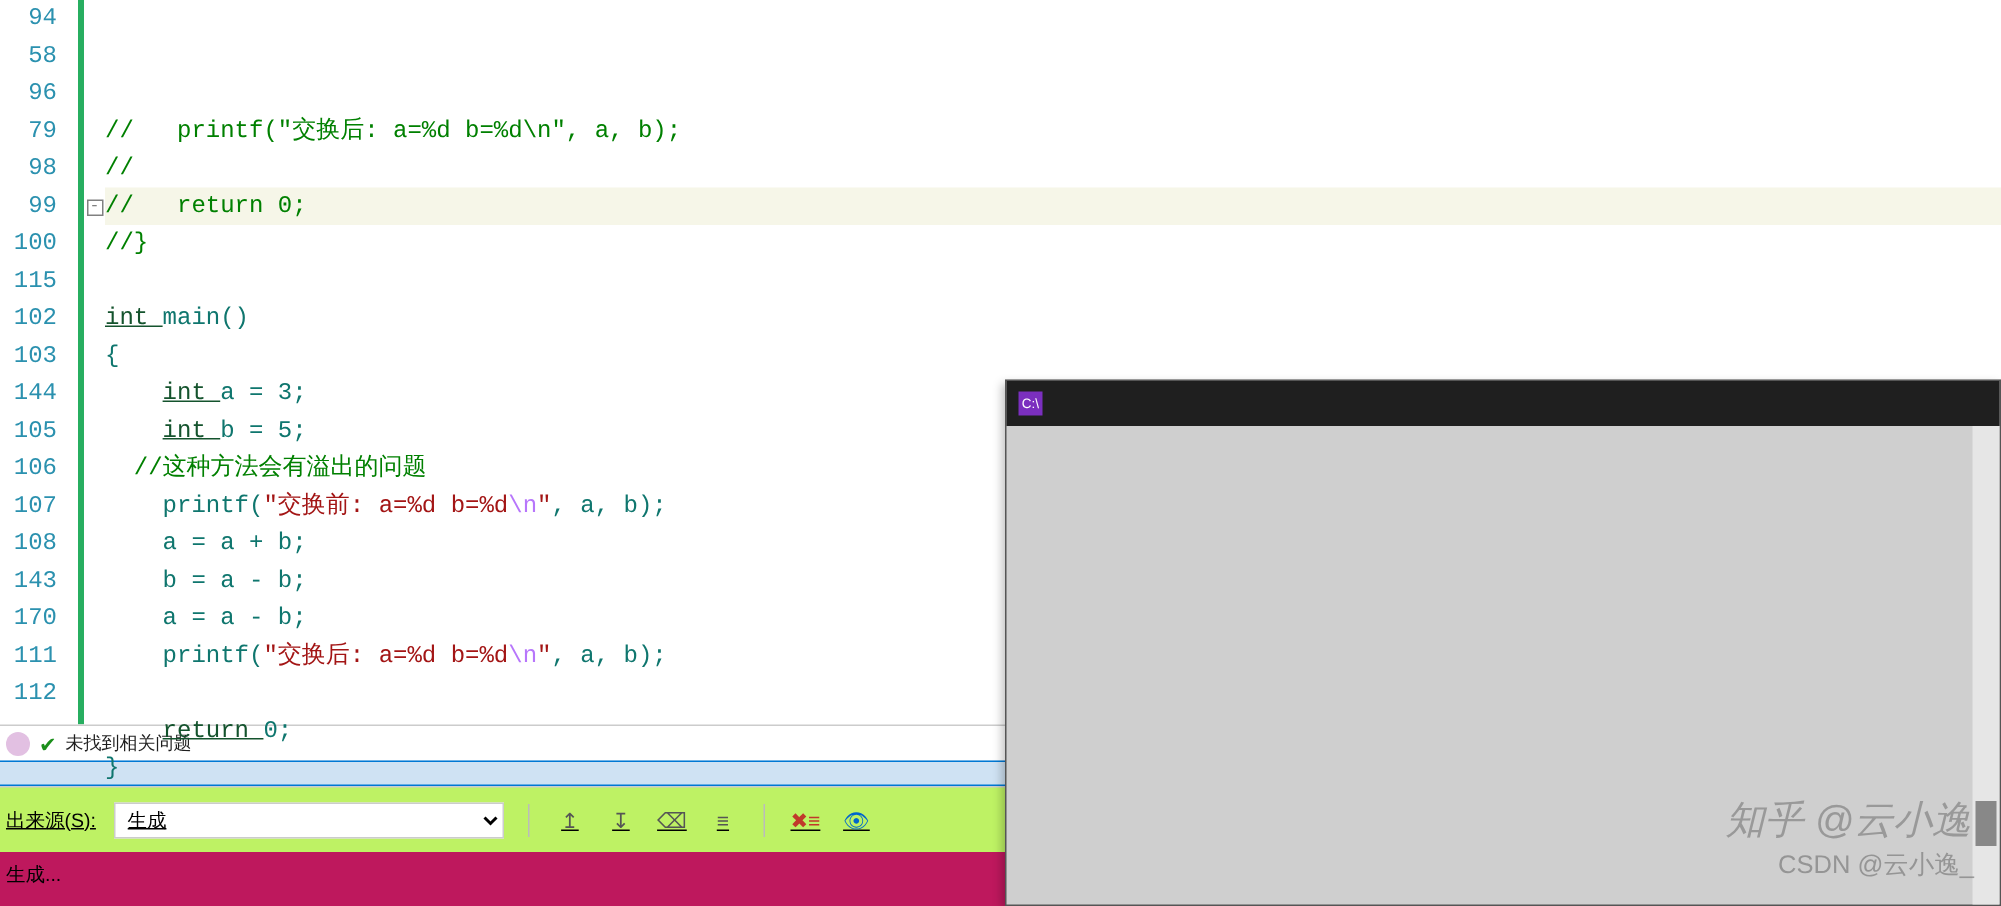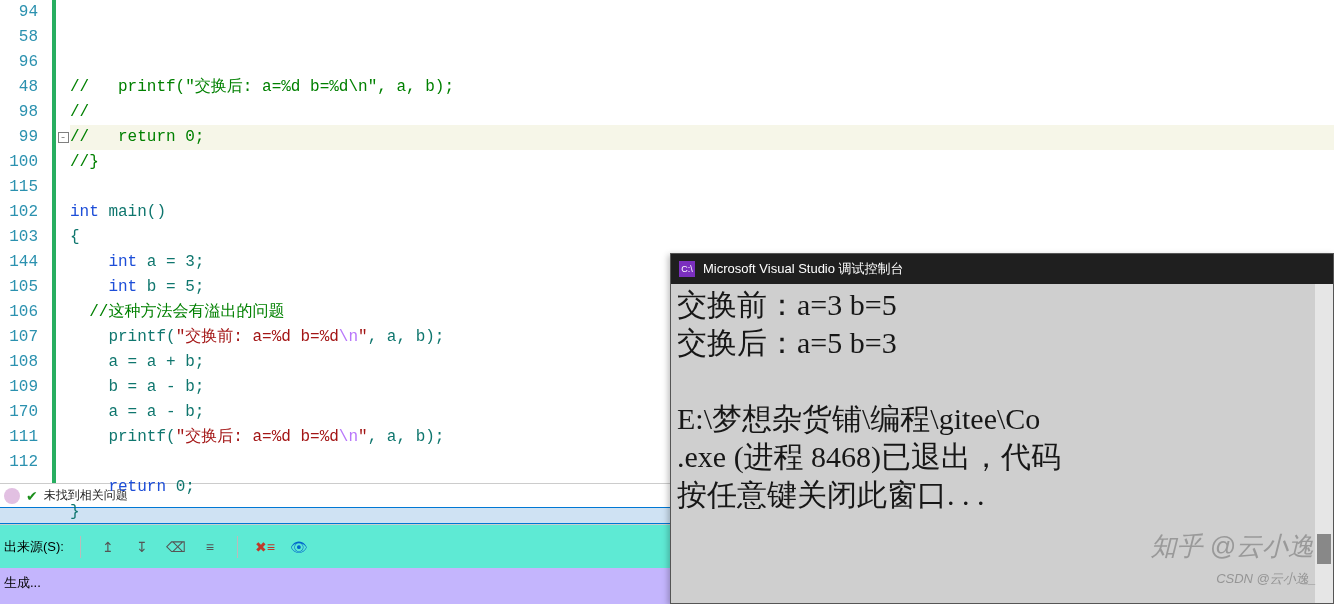--- a/index.html
+++ b/index.html
@@ -7,66 +7,66 @@
   .editor { position: absolute; left: 0; top: 0; width: 1334px; height: 483px; background: #fff; display: flex; }
   .gutter { width: 44px; background: #fff; color: #2b91af; text-align: right; padding-right: 6px; font-size: 16px; line-height: 25px; user-select: none; }
   .stripe { width: 12px; background: #fff; border-right: 4px solid #27ae60; }
   .fold-col { width: 14px; background: #fff; line-height: 25px; font-size: 12px; color: #808080; text-align: center; }
   .fold-box { display:inline-block; width:11px; height:11px; border:1px solid #808080; line-height:9px; font-size:11px; text-align:center; color:#808080; background:#fff; }
   .code { flex: 1; font-size: 16px; line-height: 25px; white-space: pre; position: relative; }
   .line { height: 25px; }
   .hl-line { background: #f6f6e8; position: absolute; left:0; right:0; height:25px; top: calc(25px * 5); z-index:0; }
   .code .line { position: relative; z-index:1; }
   .c-green { color: #008000; }
-  .c-blue { color: #1d4ed8; }
+  .c-blue { color: #14532d; text-decoration: underline; }
   .c-red  { color: #a31515; }
   .c-esc  { color: #b776fb; }
   .c-text { color: #0f766e; }
   .status-row { position:absolute; left:0; top:483px; width:1334px; height:24px; background:#fff; border-top:1px solid #ccc; display:flex; align-items:center; font-family: "Segoe UI", sans-serif; font-size:12px; color:#1e1e1e; gap:6px; padding-left:4px; }
   .status-row .bulb { width:16px; height:16px; border-radius:50%; background:#e2c0e2; display:inline-block; }
   .status-row .ok { color:#1b8f1b; font-size:14px; }
   .blue-bar { position:absolute; left:0; top:507px; width:1334px; height:17px; background:#cfe2f3; border-top:1px solid #0078d4; border-bottom:1px solid #0078d4; }
-  .tool-row { position:absolute; left:0; top:524px; width:1334px; height:44px; background:#5eead4; border-top:1px solid #ccc; display:flex; align-items:center; font-family:"Microsoft YaHei","Segoe UI",sans-serif; font-size:13px; gap:12px; padding:0 4px; }
+  .tool-row { position:absolute; left:0; top:524px; width:1334px; height:44px; background:#bef264; border-top:1px solid #ccc; display:flex; align-items:center; font-family:"Microsoft YaHei","Segoe UI",sans-serif; font-size:13px; gap:12px; padding:0 4px;text-decoration:underline; }
   .tool-row select { height:24px; width:260px; background:#fff; border:1px solid #ccc; font-size:13px; padding:0 4px; }
   .tool-row .sep { width:1px; height:22px; background:#bbb; margin:0 4px; }
   .tool-row .tbtn { width:22px; height:22px; display:flex; align-items:center; justify-content:center; color:#555; font-size:14px; }
-  .bottom-row { position:absolute; left:0; top:568px; width:1334px; height:36px; background:#c4b5fd; font-family:"Microsoft YaHei",sans-serif; font-size:13px; padding:6px 4px; }
+  .bottom-row { position:absolute; left:0; top:568px; width:1334px; height:36px; background:#be185d; font-family:"Microsoft YaHei",sans-serif; font-size:13px; padding:6px 4px; }
 
   
   .console { position:absolute; left:670px; top:253px; width:664px; height:351px; background:#cfcfcf; border:1px solid #555; box-shadow: -2px 2px 6px rgba(0,0,0,0.25); }
   .console .titlebar { height:30px; background:#1f1f1f; color:#fff; display:flex; align-items:center; gap:8px; padding:0 8px; font-family:"Segoe UI","Microsoft YaHei",sans-serif; font-size:13px; }
   .console .titlebar .icon { width:16px; height:16px; background:#7b2fbf; display:inline-flex; align-items:center; justify-content:center; font-size:9px; color:#fff; }
   .console .body { padding: 2px 6px; font-family: "SimSun","NSimSun",serif; font-size:30px; line-height:38px; color:#171717; white-space:pre; }
   .console .scrollbar { position:absolute; right:0; top:30px; width:18px; bottom:0; background:#e6e6e6; }
   .console .scrollbar .thumb { position:absolute; left:2px; right:2px; top:250px; height:30px; background:#888; }
 
   .watermark { position:absolute; right:20px; bottom:40px; font-family:"Microsoft YaHei",sans-serif; font-size:26px; color:rgba(110,110,110,0.55); z-index:200; pointer-events:none; font-style:italic; }
-  .watermark2 { position:absolute; right:18px; bottom:16px; font-family:"Microsoft YaHei",sans-serif; font-size:13px; color:rgba(110,110,110,0.6); z-index:200; pointer-events:none;font-style:italic; }
+  .watermark2 { position:absolute; right:18px; bottom:16px; font-family:"Microsoft YaHei",sans-serif; font-size:17px; color:rgba(110,110,110,0.6); z-index:200; pointer-events:none; }
 </style>
 </head>
 <body>
 
 <div class="editor">
   <div class="gutter" id="gutter">
       <div class="line">94</div>
       <div class="line">58</div>
       <div class="line">96</div>
-      <div class="line">48</div>
+      <div class="line">79</div>
       <div class="line">98</div>
       <div class="line">99</div>
       <div class="line">100</div>
       <div class="line">115</div>
       <div class="line">102</div>
       <div class="line">103</div>
       <div class="line">144</div>
       <div class="line">105</div>
       <div class="line">106</div>
       <div class="line">107</div>
       <div class="line">108</div>
-      <div class="line">109</div>
+      <div class="line">143</div>
       <div class="line">170</div>
       <div class="line">111</div>
       <div class="line">112</div>
     </div>
   <div class="stripe"></div>
   <div class="fold-col" id="foldcol">
       <div class="line"></div>
       <div class="line"></div>
       <div class="line"></div>
       <div class="line"></div>
@@ -94,44 +94,40 @@
 <div class="status-row">
   <span class="bulb"></span>
   <span class="ok">✔</span>
   <span>未找到相关问题</span>
 </div>
 
 <div class="blue-bar"></div>
 
 <div class="tool-row">
   <span>出来源(S):</span>
+  <select>
+    <option>生成</option>
+  </select>
   <span class="sep"></span>
   <span class="tbtn">↥</span>
   <span class="tbtn">↧</span>
   <span class="tbtn">⌫</span>
   <span class="tbtn">≡</span>
   <span class="sep"></span>
   <span class="tbtn" style="color:#c0392b;">✖≡</span>
   <span class="tbtn" style="color:#0066cc;">👁</span>
 </div>
 
 <div class="bottom-row">
   <span>生成...</span>
 </div>
 
 <div class="console">
   <div class="titlebar">
     <span class="icon">C:\</span>
-    <span>Microsoft Visual Studio 调试控制台</span>
   </div>
-  <div class="body"><span>交换前：a=3 b=5</span>
-<span>交换后：a=5 b=3</span>
-<span></span>
-<span>E:\梦想杂货铺\编程\gitee\Co</span>
-<span>.exe (进程 8468)已退出，代码</span>
-<span>按任意键关闭此窗口. . .</span></div>
   <div class="scrollbar">
     <div class="thumb"></div>
   </div>
 </div>
 
 <div class="watermark">知乎 @云小逸</div>
 <div class="watermark2">CSDN @云小逸_</div>
 
 </body></html>

